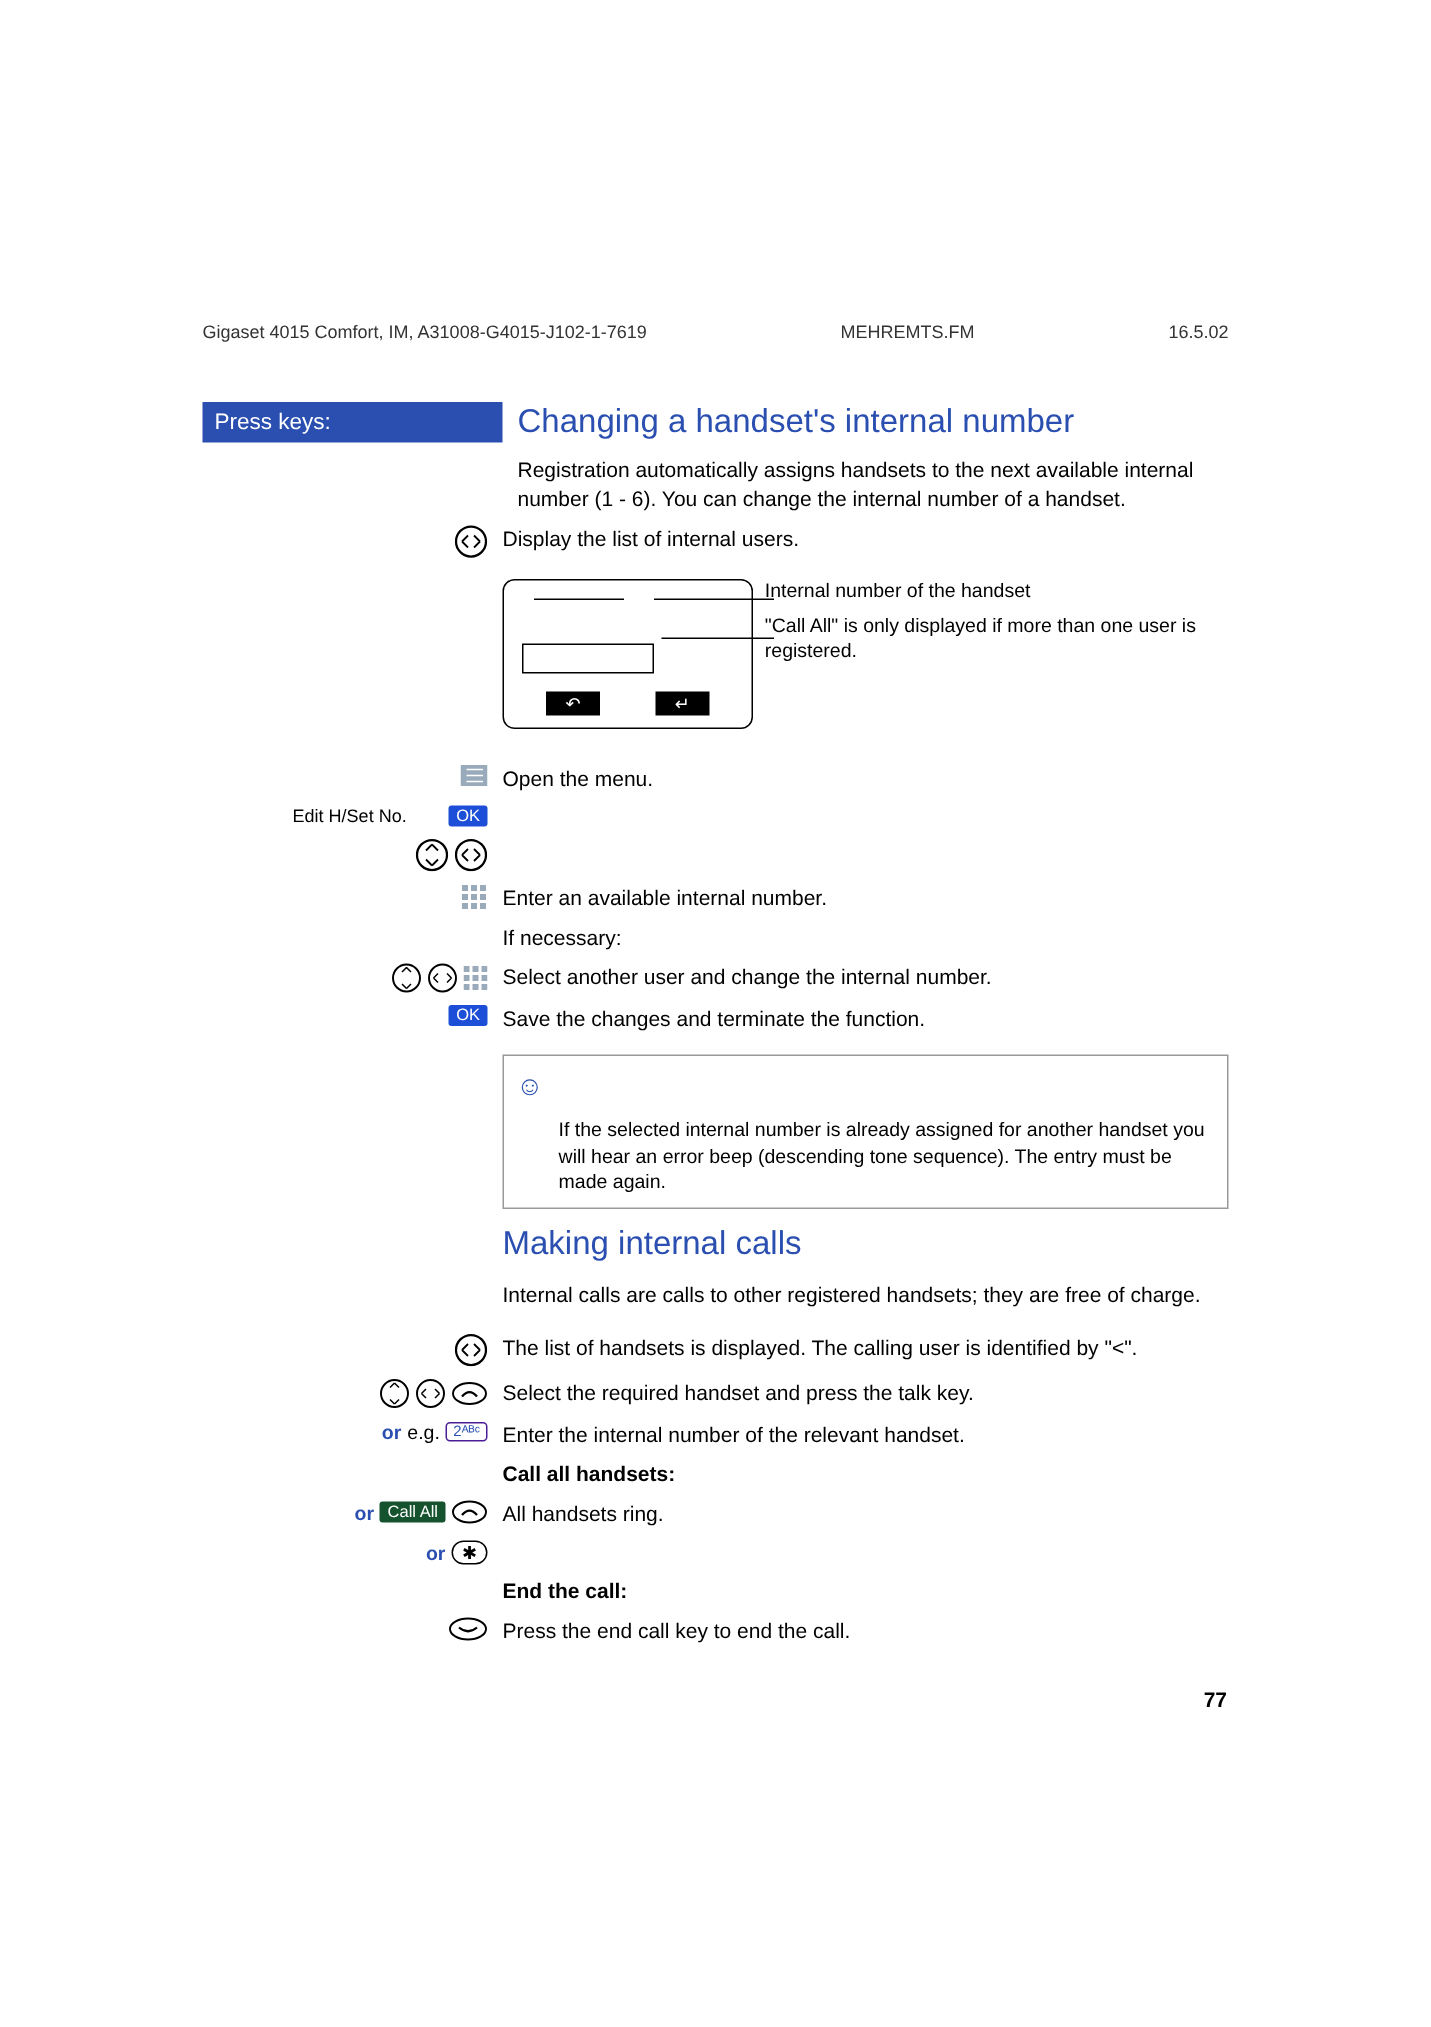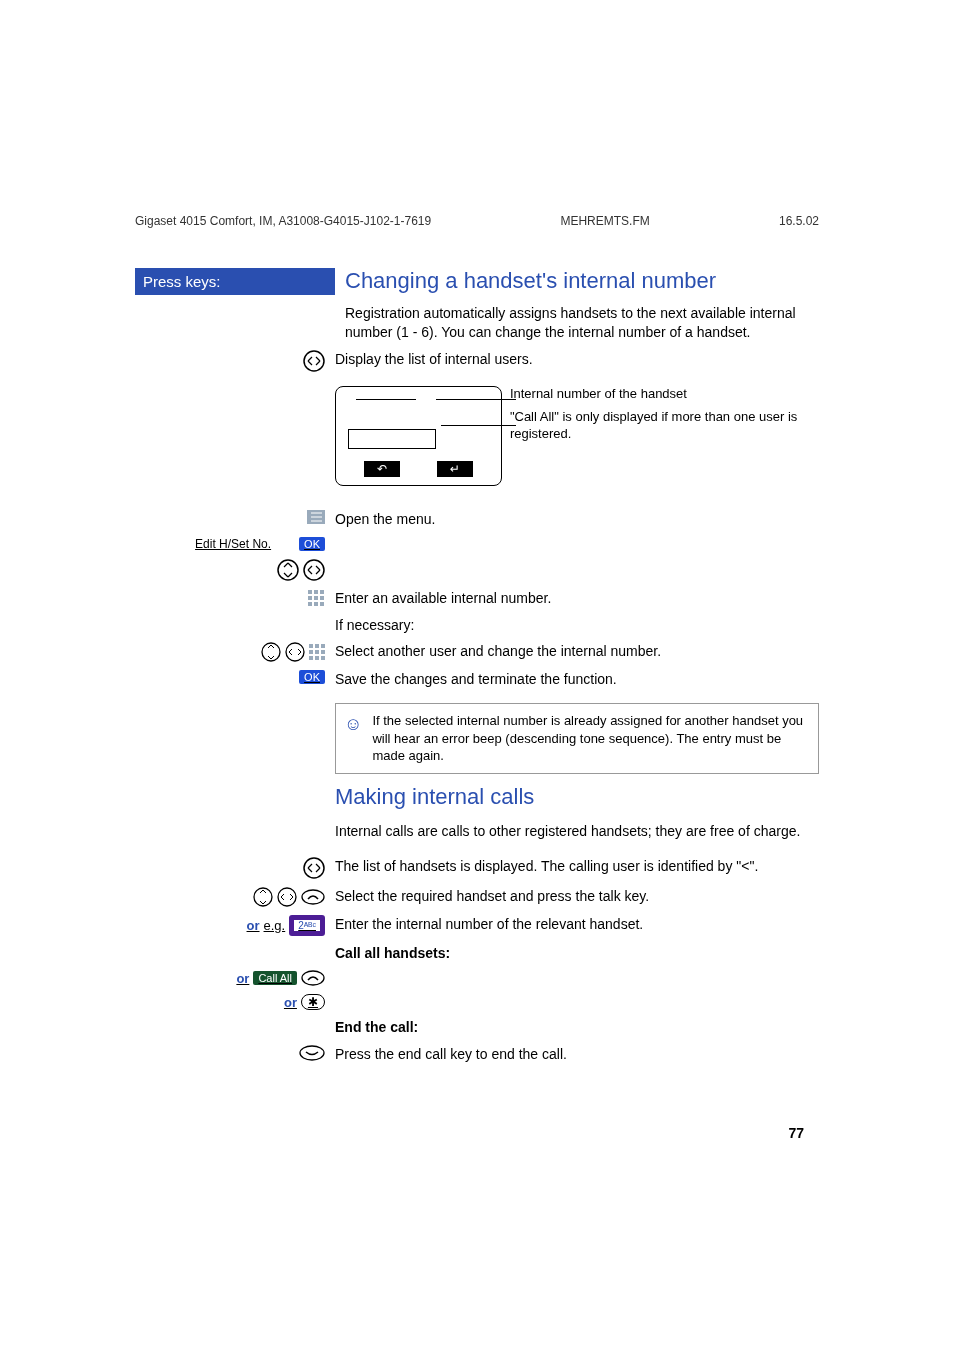--- a/index.html
+++ b/index.html
@@ -8,37 +8,37 @@
   .header-line { font-size: 12px; color: #333; display: flex; justify-content: space-between; margin-bottom: 40px; margin-top: 44px; }
   .section-title { text-align: right; font-size: 15px; border-bottom: 1.5px solid #000; padding-bottom: 6px; margin-bottom: 10px; }
   .content { display: flex; }
   .left-col { width: 200px; flex-shrink: 0; }
   .right-col { flex: 1; padding-left: 10px; }
   .press-keys { background: #2a4fb0; color: #fff; font-size: 15px; padding: 5px 8px; }
   .h2-blue { color: #2a4fb0; font-size: 22px; font-weight: normal; margin: 0 0 10px 0; }
   .body-text { font-size: 14px; line-height: 1.35; margin-bottom: 8px; }
   .bold { font-weight: bold; }
   .step-row { display: flex; align-items: flex-start; margin-bottom: 8px; }
-  .step-icons { width: 200px; flex-shrink: 0; text-align: right; padding-right: 10px; display:flex; justify-content:flex-end; align-items:center; gap:4px;text-decoration:underline; }
+  .step-icons { width: 200px; flex-shrink: 0; text-align: right; padding-right: 10px; display:flex; justify-content:flex-end; align-items:center; gap:4px; }
   .step-text { flex: 1; font-size: 14px; line-height: 1.35; }
   .ok-btn { background: #1d4ed8; color: #fff; font-size: 11px; padding: 1px 5px; border-radius: 2px; display:inline-block; }
   .menu-item { font-size: 12px; }
   .or-text { color: #2a4fb0; font-weight: bold; font-size: 13px; }
   .call-all-btn { background: #14532d; color:#fff; font-size:11px; padding:1px 5px; border-radius:2px; }
-  .key-2 { border:5px solid #4c1d95; color:#2a4fb0; font-size:10px; padding:0 4px; border-radius:3px; }
+  .key-2 { border:1px solid #4c1d95; color:#2a4fb0; font-size:10px; padding:0 4px; border-radius:3px; }
   .note-box { border:1px solid #999; padding:8px; display:flex; gap:10px; margin-top:6px; }
   .note-icon { color:#2a4fb0; font-size:18px; flex-shrink:0; }
-  .note-text { font-size:13px; line-height:1.35; }
+  .note-text { font-size:13px; line-height:1.35;margin-top:32px; }
   .display-block { display:flex; align-items:flex-start; gap:8px; margin:6px 0 16px 0; }
   .phone-screen { border:1.5px solid #000; border-radius:8px; width:190px; height:100px; position:relative; }
   .screen-inner-box { position:absolute; border:1px solid #000; left:12px; top:42px; width:88px; height:20px; }
   .screen-softkey-l { position:absolute; left:28px; bottom:8px; width:36px; height:16px; background:#000; color:#fff; font-size:12px; text-align:center; }
   .screen-softkey-r { position:absolute; right:28px; bottom:8px; width:36px; height:16px; background:#000; color:#fff; font-size:12px; text-align:center; }
   .display-labels { font-size:13px; line-height:1.3; }
-  .page-num { position:absolute; bottom:210px; right:150px; font-weight:bold; font-size:14px; }
+  .page-num { position:absolute; bottom:210px; right:136px; font-weight:bold; font-size:14px; }
   .icon-svg { display:inline-block; vertical-align:middle; }
 </style>
 </head>
 <body>
 
 <div class="page">
   <div class="header-line">
     <span>Gigaset 4015 Comfort, IM, A31008-G4015-J102-1-7619</span>
     <span>MEHREMTS.FM</span>
     <span>16.5.02</span>
@@ -234,20 +234,21 @@
 
   <div class="step-row">
     <div class="step-icons">
       <span class="or-text">or</span>
       <span class="call-all-btn">Call All</span>
       <svg class="icon-svg" width="24" height="16">
           <ellipse cx="12" cy="8" rx="11" ry="7" fill="none" stroke="#000" stroke-width="1.3"></ellipse>
           <path d="M7 10 Q12 4 17 10" stroke="#000" fill="none" stroke-width="1.5"></path>
         </svg>
     </div>
+    <div class="step-text">All handsets ring.</div>
   </div>
 
   <div class="step-row">
     <div class="step-icons">
       <span class="or-text">or</span>
       <span style="border:1px solid #000; border-radius:10px; padding:0 6px; font-size:12px;">✱</span>
     </div>
     <div class="step-text"></div>
   </div>
 

